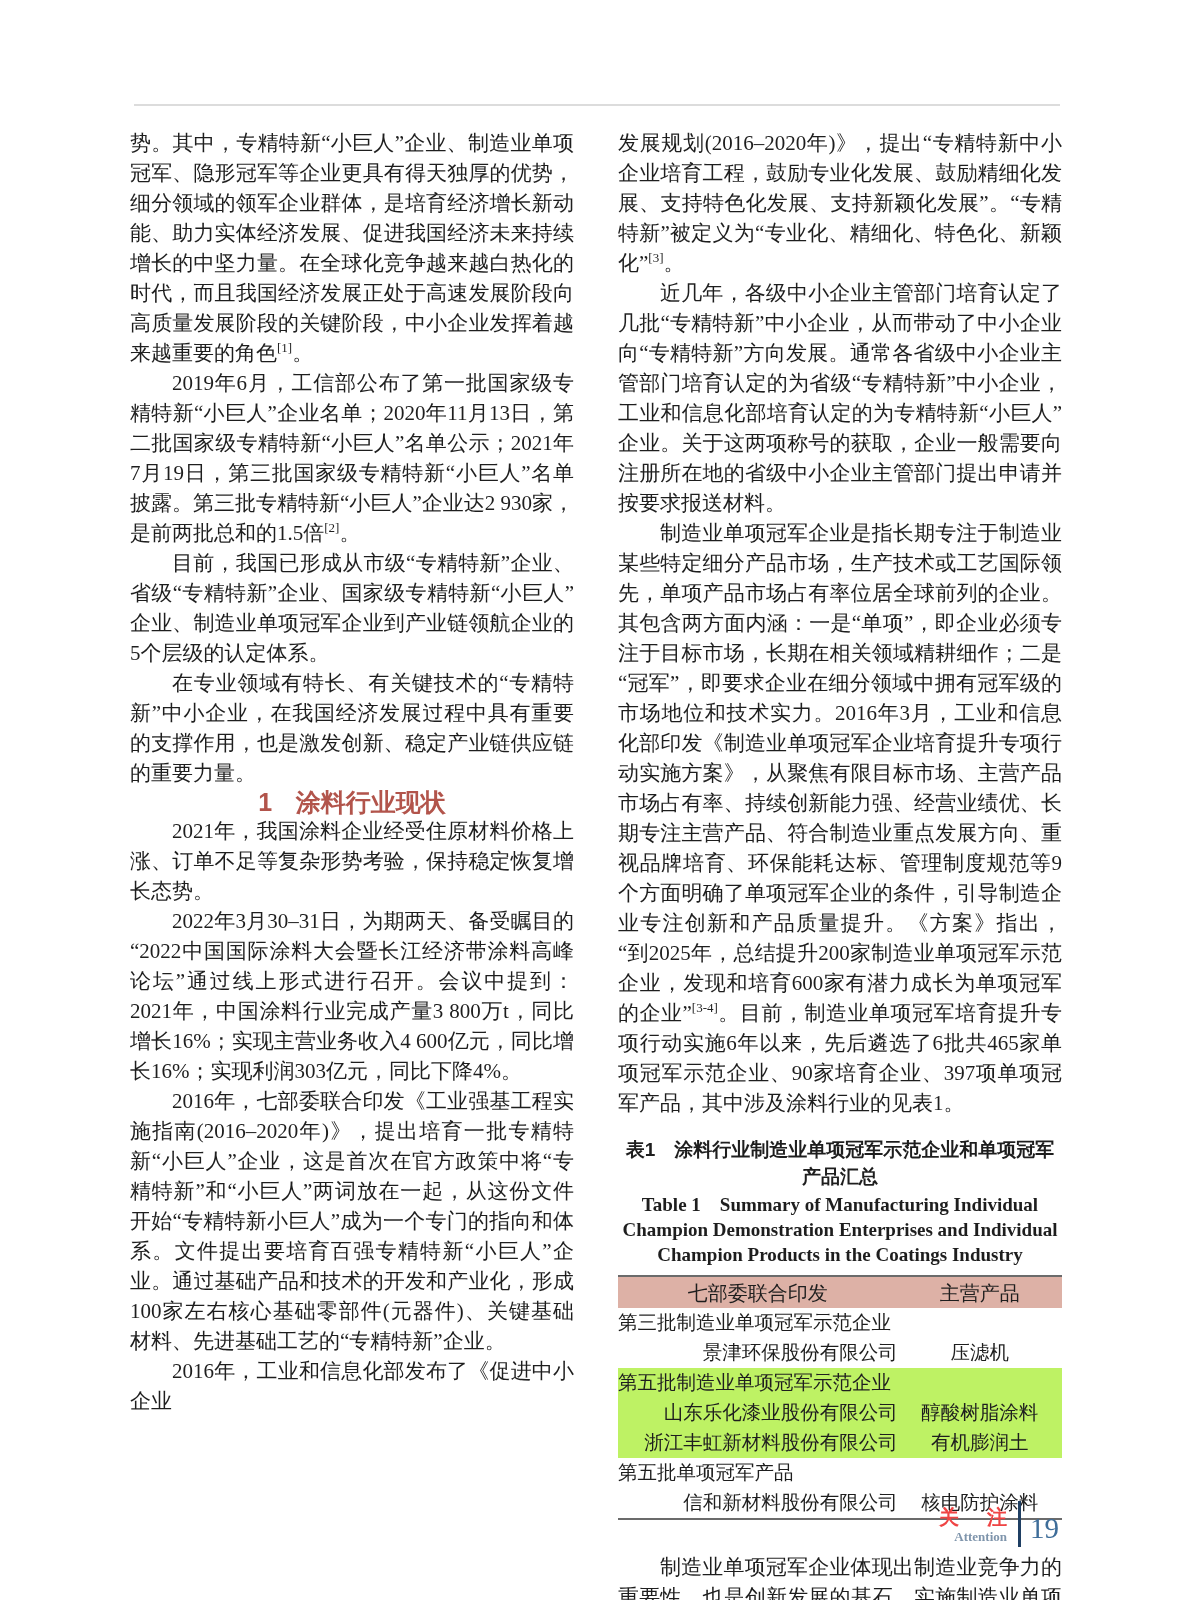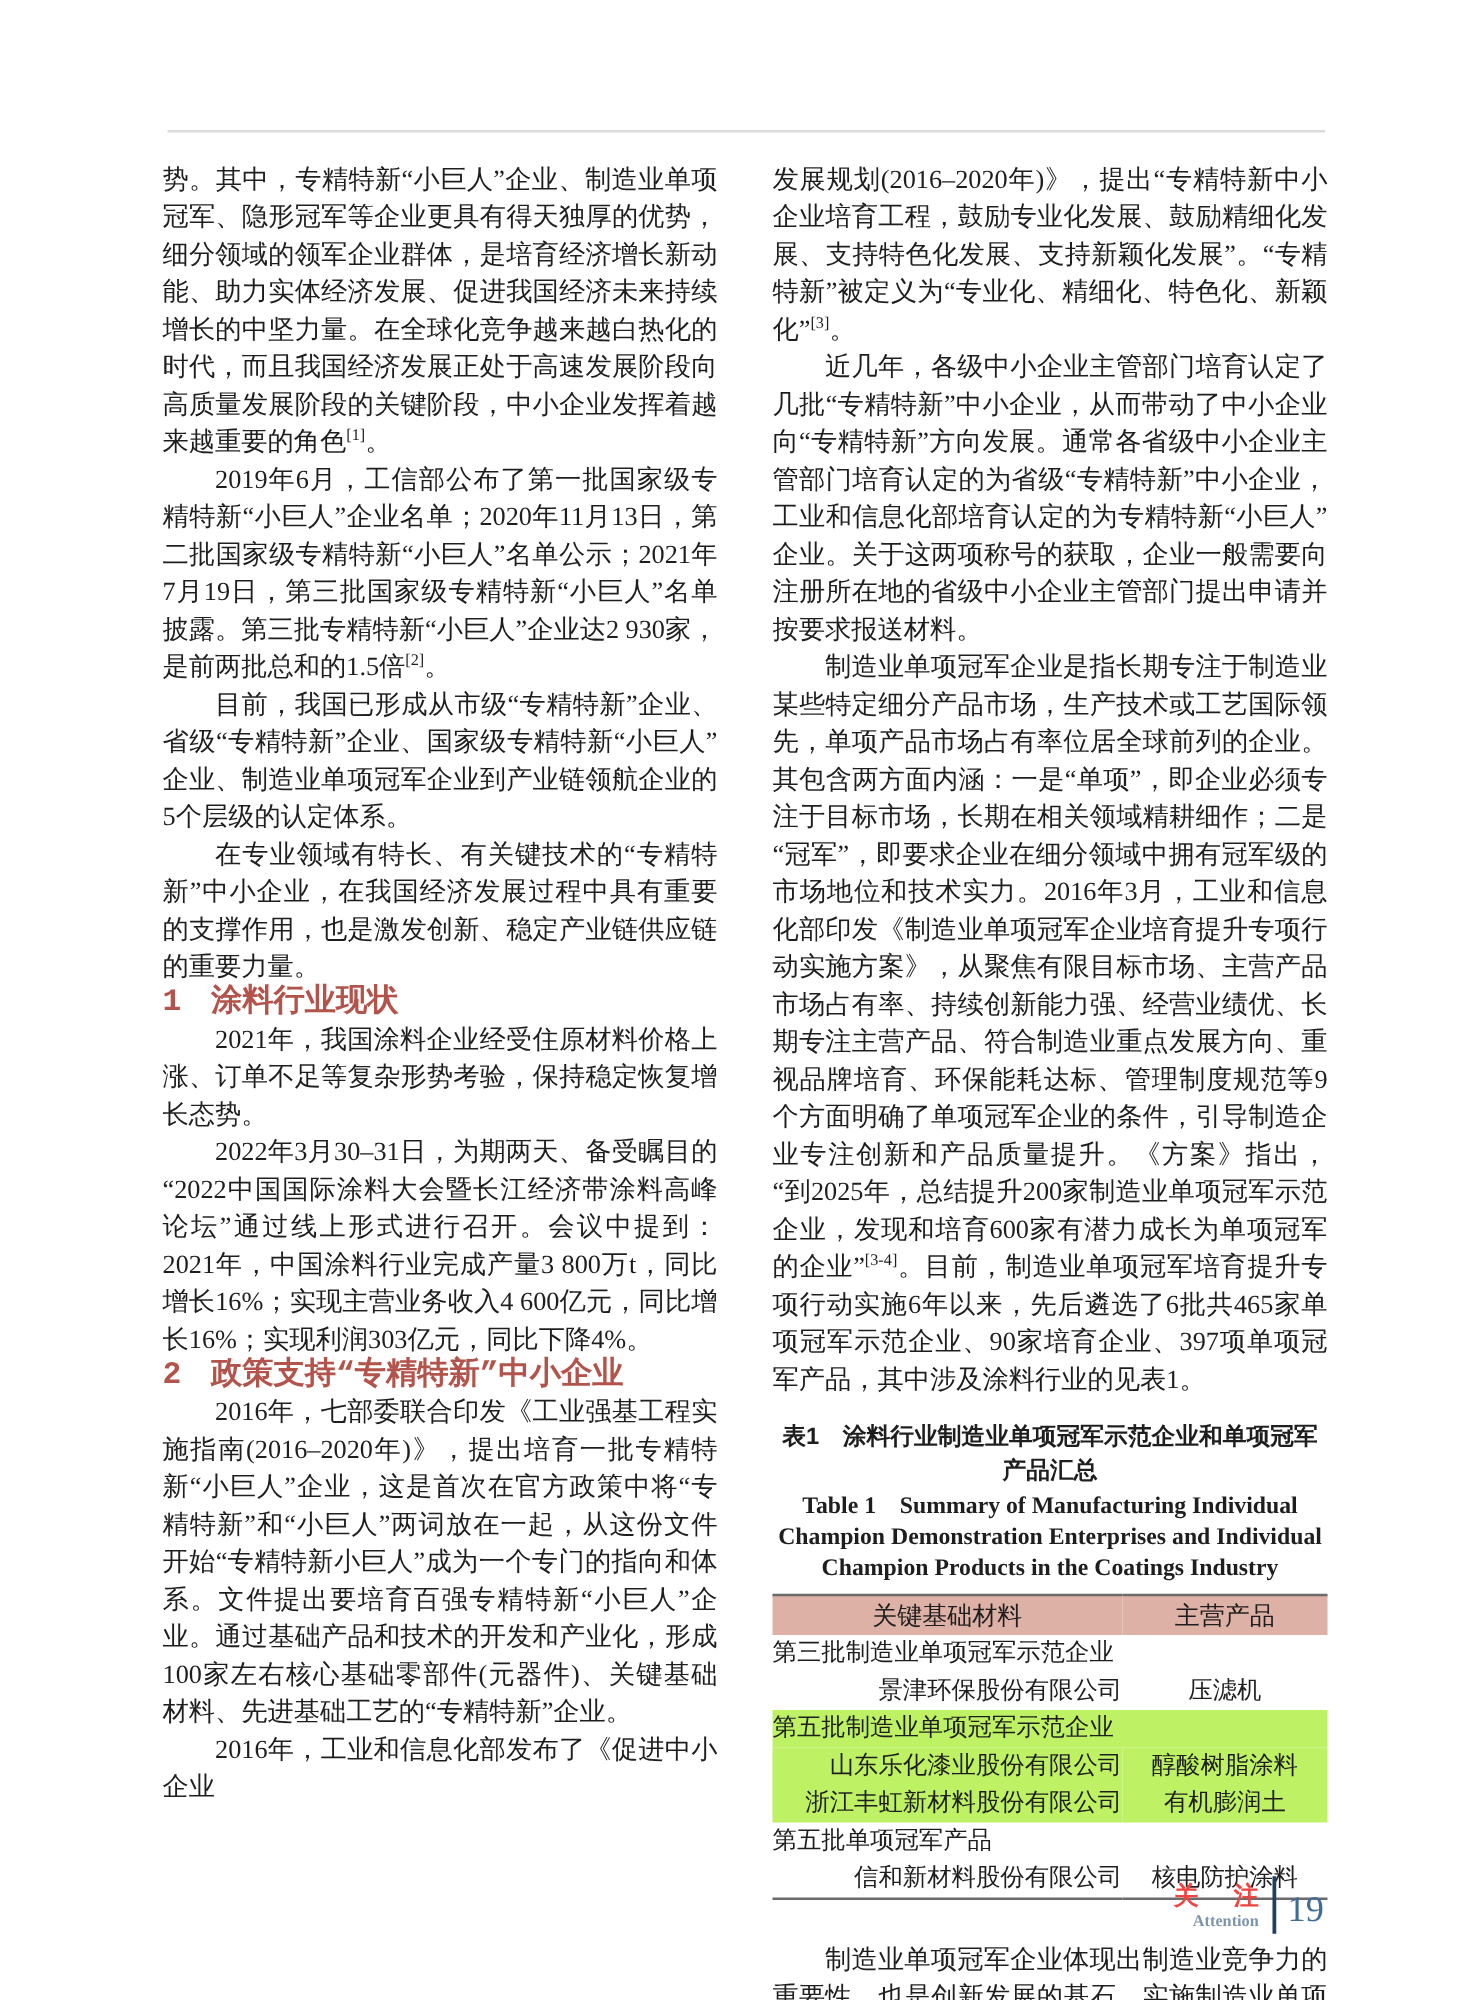--- a/index.html
+++ b/index.html
@@ -21,23 +21,23 @@
     position:absolute;top:128px;width:444px;
     font-size:21px;line-height:30px;text-align:justify;text-justify:inter-ideograph;
   }
   .col-left{left:130px;}
   .col-right{left:618px;}
   .col p{margin:0;}
   .ind{text-indent:2em;}
   sup.ref{font-size:13px;line-height:0;}
   
   .sec{
-    font-family:Liberation Mono, monospace;
+    font-family:Liberation Sans, sans-serif;
     color:#b2544b;font-size:25px;font-weight:bold;line-height:28px;
-    margin:14px 0 12px 0;text-align:left;text-indent:0;
+    margin:14px 0 12px 0;text-align:center;text-indent:0;
   }
   .sec-num{margin-right:.95em;}
   
   .tbl-caption-zh{
     font-family:"Liberation Sans","DejaVu Sans",sans-serif;
     font-weight:bold;font-size:19px;line-height:27px;text-align:center;
     margin-top:18px !important;text-indent:0;
   }
   .tbl-caption-en{
     font-weight:bold;font-size:19px;line-height:25px;text-align:center;
@@ -84,42 +84,41 @@
     <p><span>势。其中，专精特新“小巨人”企业、制造业单项冠军、隐形冠军等企业更具有得天独厚的优势，细分领域的领军企业群体，是培育经济增长新动能、助力实体经济发展、促进我国经济未来持续增长的中坚力量。在全球化竞争越来越白热化的时代，而且我国经济发展正处于高速发展阶段向高质量发展阶段的关键阶段，中小企业发挥着越来越重要的角色</span><sup class="ref">[1]</sup><span>。</span></p>
     <p class="ind"><span>2019年6月，工信部公布了第一批国家级专精特新“小巨人”企业名单；2020年11月13日，第二批国家级专精特新“小巨人”名单公示；2021年7月19日，第三批国家级专精特新“小巨人”名单披露。第三批专精特新“小巨人”企业达2 930家，是前两批总和的1.5倍</span><sup class="ref">[2]</sup><span>。</span></p>
     <p class="ind"><span>目前，我国已形成从市级“专精特新”企业、省级“专精特新”企业、国家级专精特新“小巨人”企业、制造业单项冠军企业到产业链领航企业的5个层级的认定体系。</span></p>
     <p class="ind"><span>在专业领域有特长、有关键技术的“专精特新”中小企业，在我国经济发展过程中具有重要的支撑作用，也是激发创新、稳定产业链供应链的重要力量。</span></p>
 
     <p class="sec"><span class="sec-num">1</span><span>涂料行业现状</span></p>
 
     <p class="ind"><span>2021年，我国涂料企业经受住原材料价格上涨、订单不足等复杂形势考验，保持稳定恢复增长态势。</span></p>
     <p class="ind"><span>2022年3月30–31日，为期两天、备受瞩目的“2022中国国际涂料大会暨长江经济带涂料高峰论坛”通过线上形式进行召开。会议中提到：2021年，中国涂料行业完成产量3 800万t，同比增长16%；实现主营业务收入4 600亿元，同比增长16%；实现利润303亿元，同比下降4%。</span></p>
 
-    <p class="sec"><span class="sec-num">2</span><span>政策支持“专精特新”中小企业</span></p>
 
     <p class="ind"><span>2016年，七部委联合印发《工业强基工程实施指南(2016–2020年)》，提出培育一批专精特新“小巨人”企业，这是首次在官方政策中将“专精特新”和“小巨人”两词放在一起，从这份文件开始“专精特新小巨人”成为一个专门的指向和体系。文件提出要培育百强专精特新“小巨人”企业。通过基础产品和技术的开发和产业化，形成100家左右核心基础零部件(元器件)、关键基础材料、先进基础工艺的“专精特新”企业。</span></p>
     <p class="ind"><span>2016年，工业和信息化部发布了《促进中小企业</span></p>
   </div>
 
   <div class="col col-right">
     <p><span>发展规划(2016–2020年)》，提出“专精特新中小企业培育工程，鼓励专业化发展、鼓励精细化发展、支持特色化发展、支持新颖化发展”。“专精特新”被定义为“专业化、精细化、特色化、新颖化”</span><sup class="ref">[3]</sup><span>。</span></p>
     <p class="ind"><span>近几年，各级中小企业主管部门培育认定了几批“专精特新”中小企业，从而带动了中小企业向“专精特新”方向发展。通常各省级中小企业主管部门培育认定的为省级“专精特新”中小企业，工业和信息化部培育认定的为专精特新“小巨人”企业。关于这两项称号的获取，企业一般需要向注册所在地的省级中小企业主管部门提出申请并按要求报送材料。</span></p>
     <p class="ind"><span>制造业单项冠军企业是指长期专注于制造业某些特定细分产品市场，生产技术或工艺国际领先，单项产品市场占有率位居全球前列的企业。其包含两方面内涵：一是“单项”，即企业必须专注于目标市场，长期在相关领域精耕细作；二是“冠军”，即要求企业在细分领域中拥有冠军级的市场地位和技术实力。2016年3月，工业和信息化部印发《制造业单项冠军企业培育提升专项行动实施方案》，从聚焦有限目标市场、主营产品市场占有率、持续创新能力强、经营业绩优、长期专注主营产品、符合制造业重点发展方向、重视品牌培育、环保能耗达标、管理制度规范等9个方面明确了单项冠军企业的条件，引导制造企业专注创新和产品质量提升。《方案》指出，“到2025年，总结提升200家制造业单项冠军示范企业，发现和培育600家有潜力成长为单项冠军的企业”</span><sup class="ref">[3-4]</sup><span>。目前，制造业单项冠军培育提升专项行动实施6年以来，先后遴选了6批共465家单项冠军示范企业、90家培育企业、397项单项冠军产品，其中涉及涂料行业的见表1。</span></p>
 
     <p class="tbl-caption-zh">表1　涂料行业制造业单项冠军示范企业和单项冠军产品汇总</p>
     <p class="tbl-caption-en">Table 1　Summary of Manufacturing Individual Champion Demonstration Enterprises and Individual Champion Products in the Coatings Industry</p>
 
     <table class="champ">
       <colgroup>
           <col style="width:63%">
           <col style="width:37%">
         </colgroup>
       <thead>
         <tr>
-          <th>关键基础材料</th>
+          <th>七部委联合印发</th>
           <th>主营产品</th>
         </tr>
       </thead>
       <tbody>
         <tr>
             <td colspan="2" class="cell-group">第三批制造业单项冠军示范企业</td>
           </tr>
         <tr>
             <td class="cell-name">景津环保股份有限公司</td>
             <td class="cell-prod">压滤机</td>

